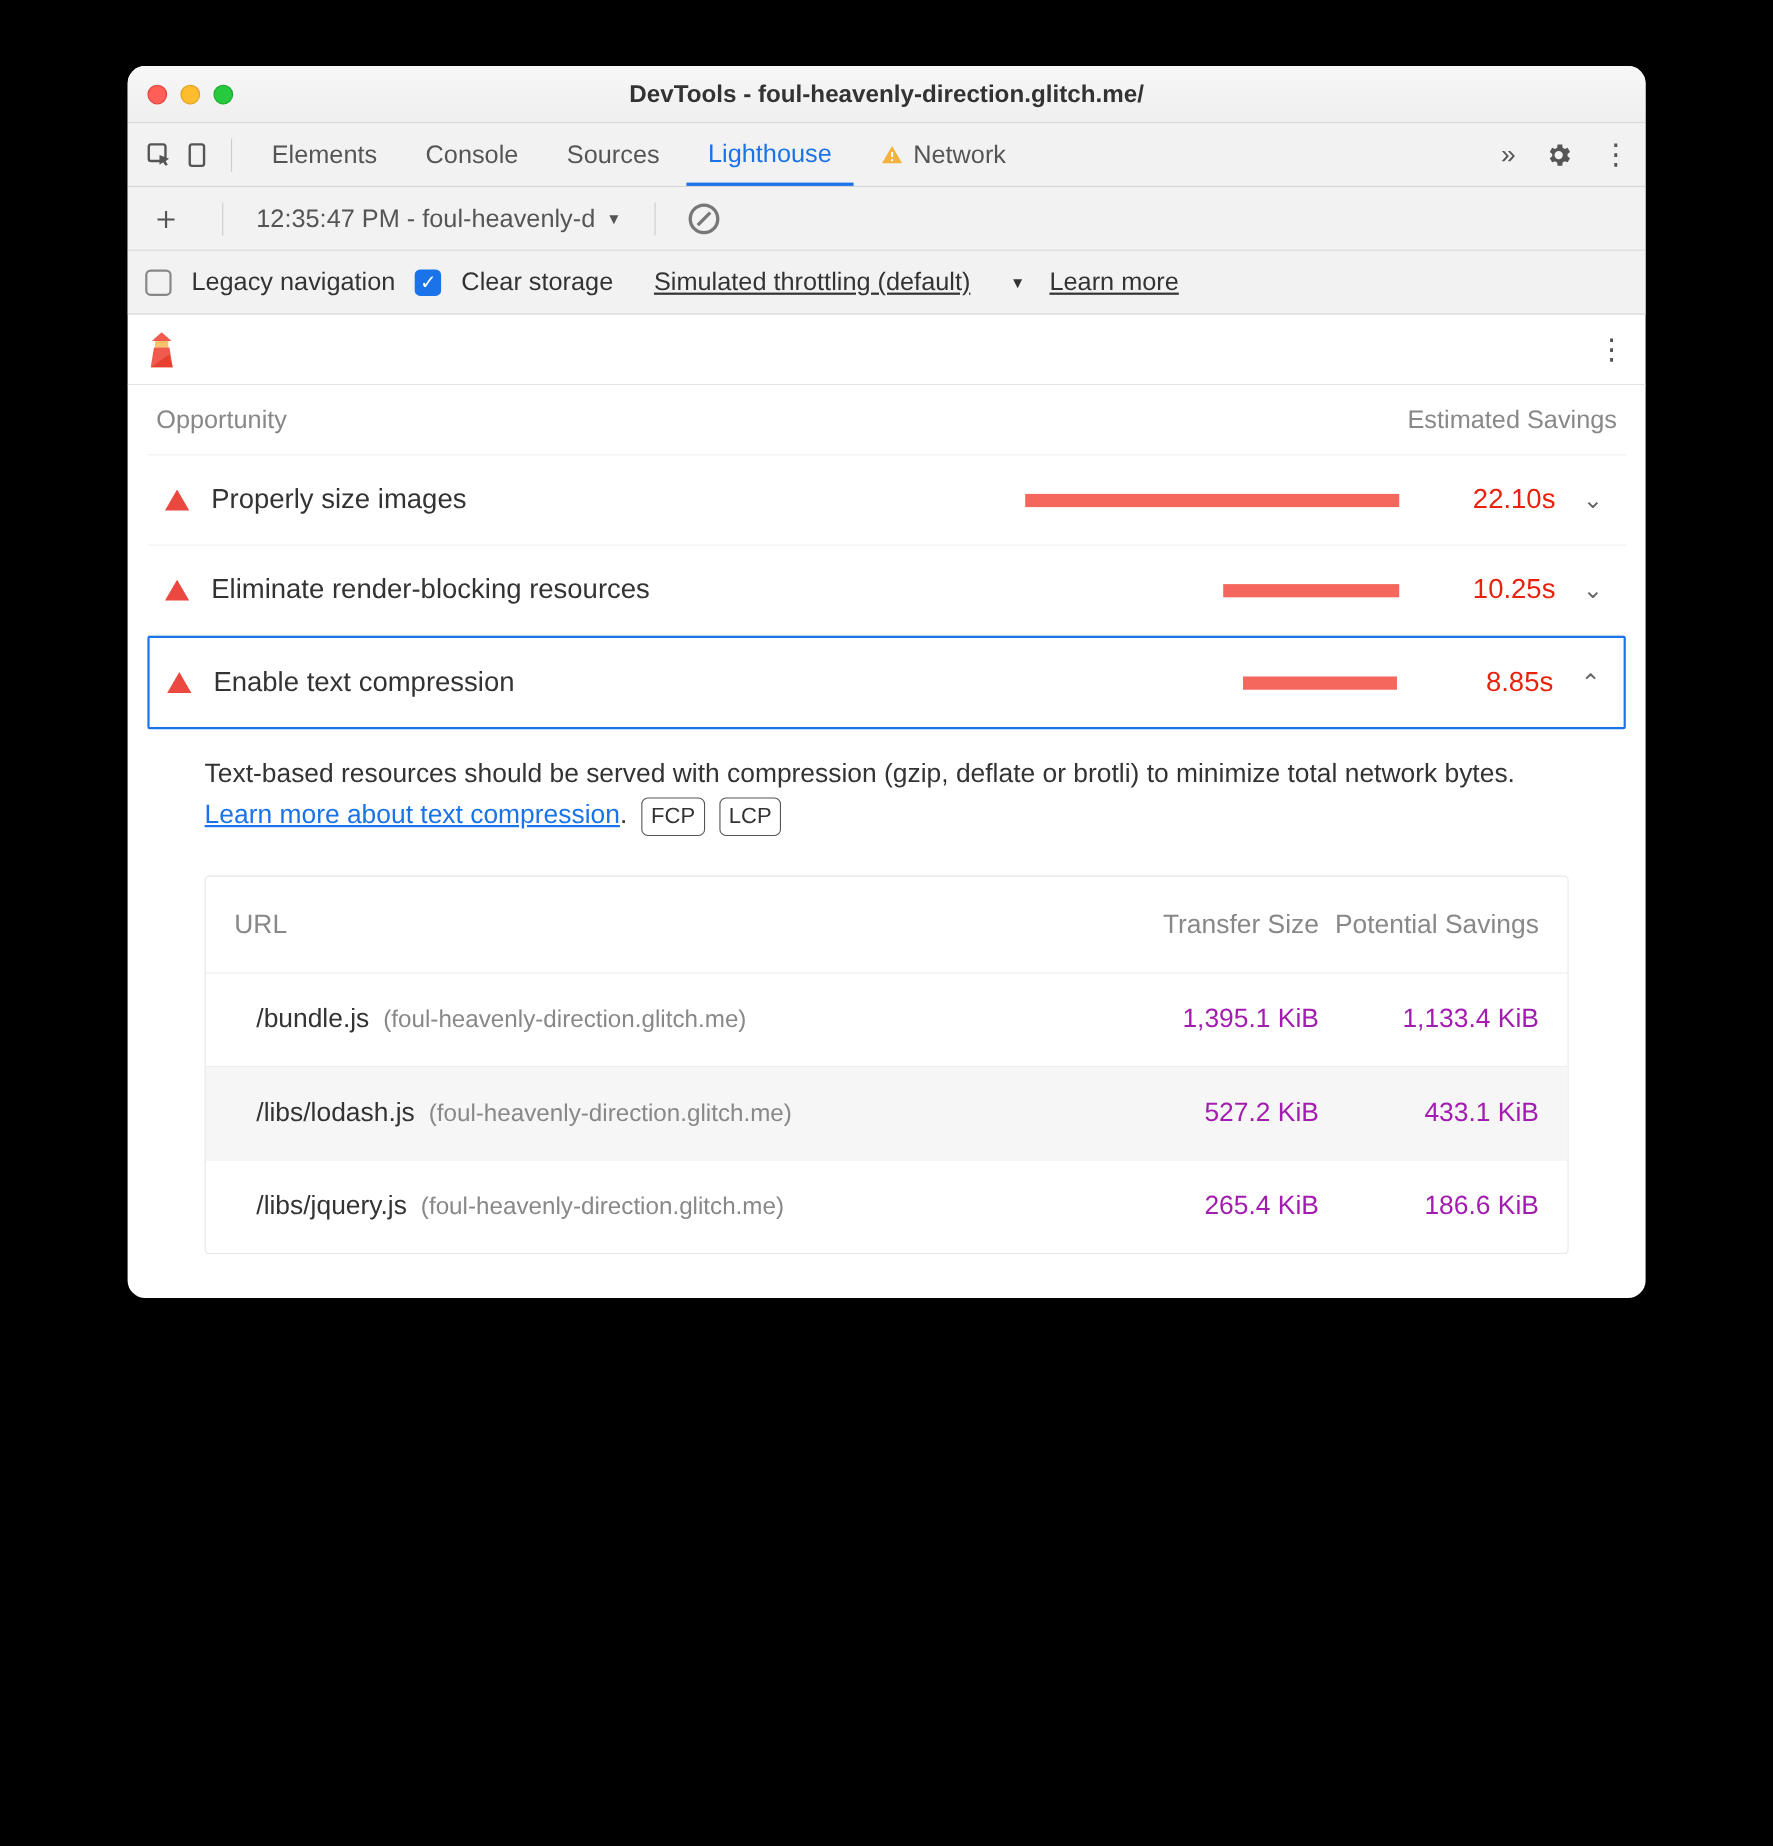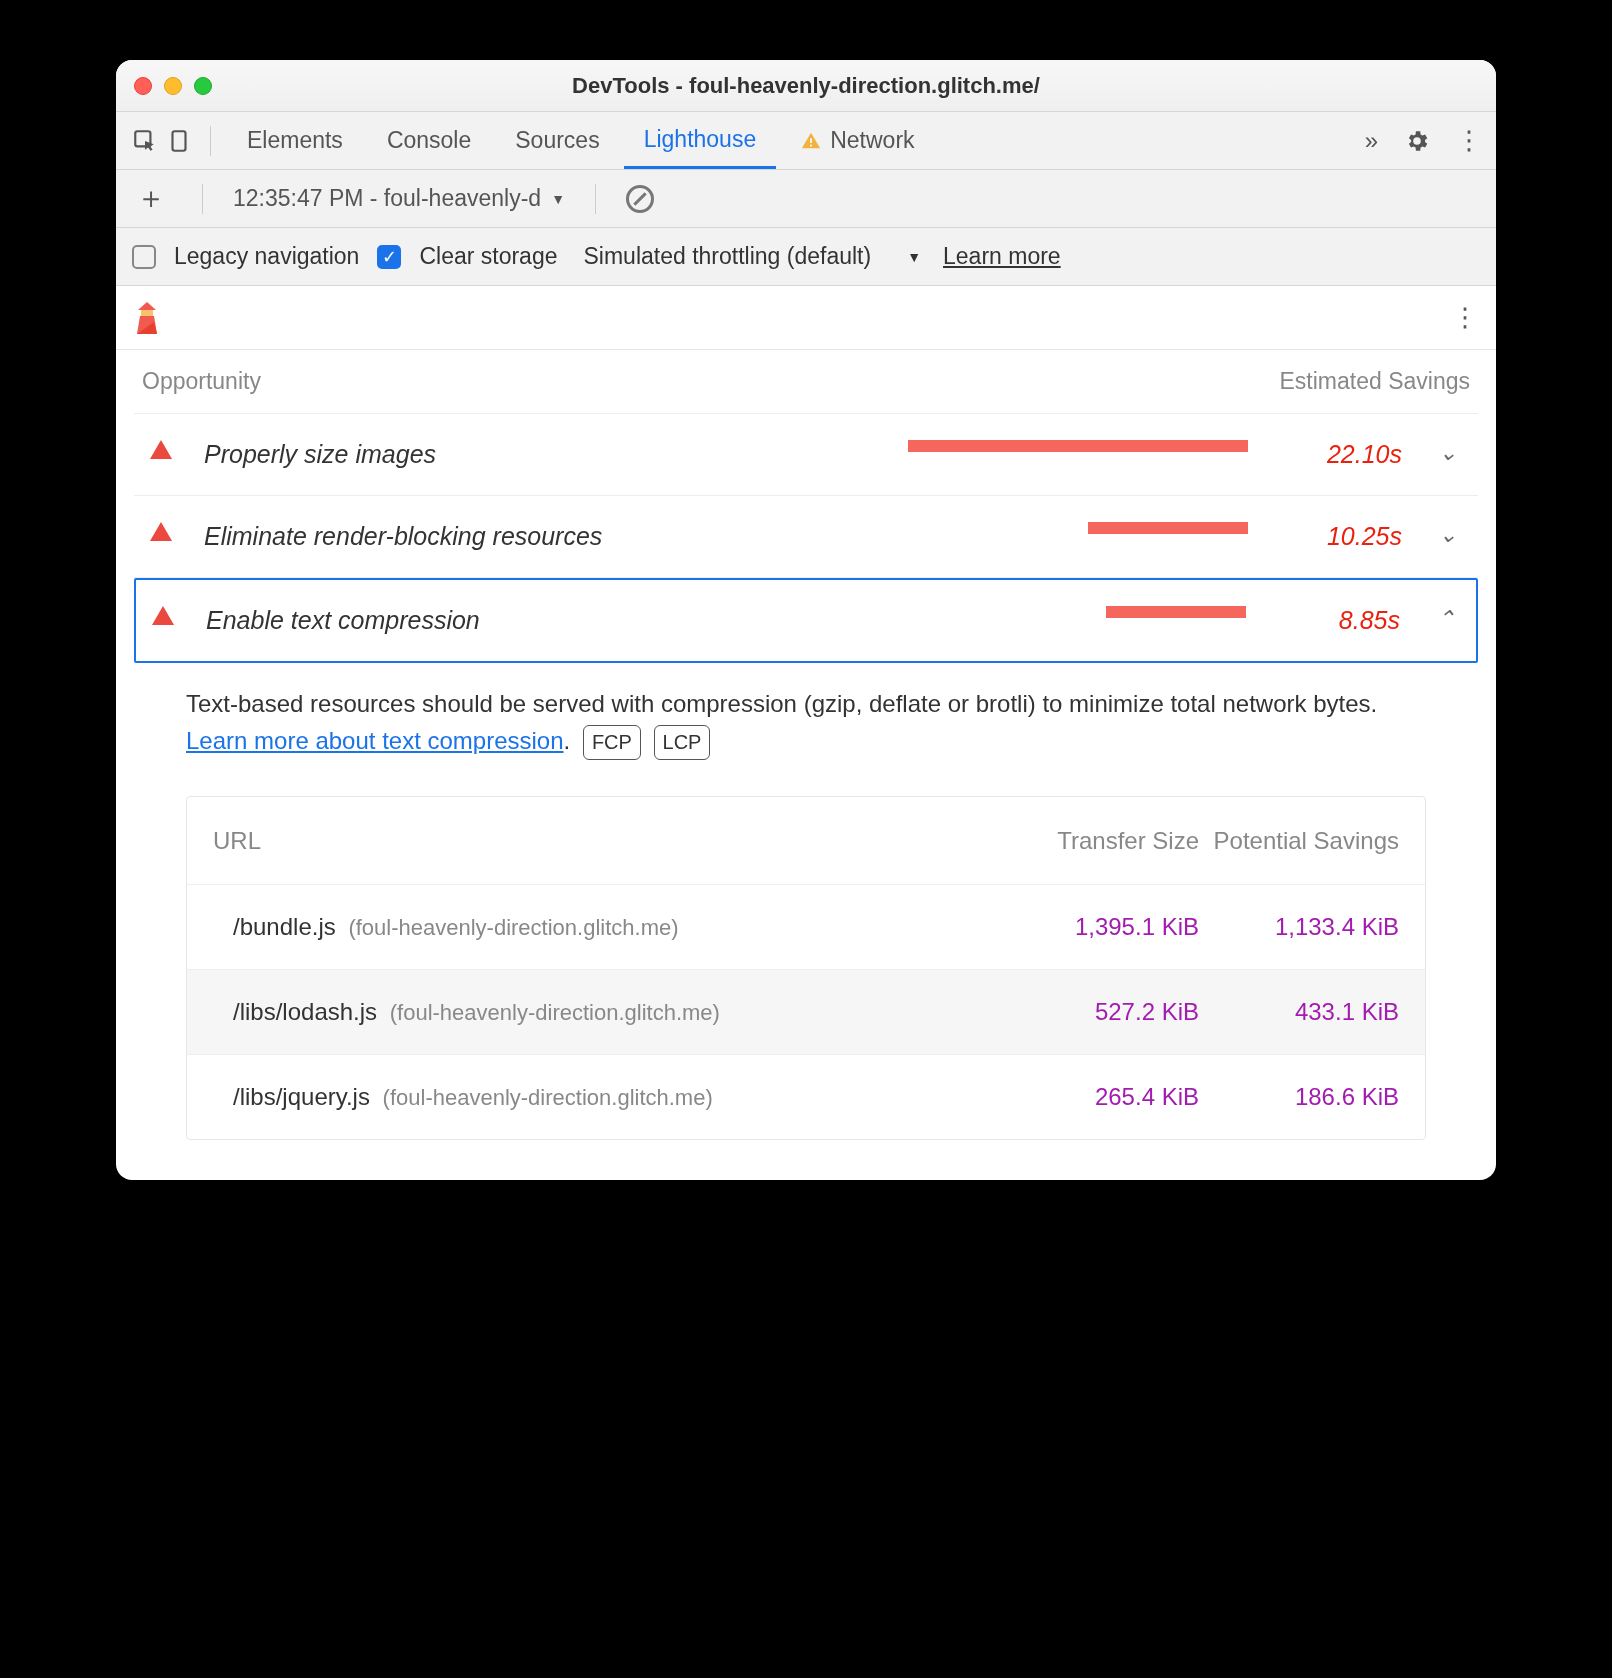--- a/index.html
+++ b/index.html
@@ -63,22 +63,22 @@
   .learn { text-decoration:underline; color:#333; margin-left:4px;}
   .urlbar {
     display:flex; align-items:center; height:64px; padding:0 18px; gap:18px;
     border-bottom:1px solid #e4e4e4; font-size:23px; color:#333;
   }
   .lh-logo { width:26px; height:32px; }
   .kebab { font-size:26px; color:#555; margin-left:auto; letter-spacing:0;}
   .content { padding: 0 18px 40px 18px;}
   .opphdr { display:flex; justify-content:space-between; font-size:23px; color:#888; padding:18px 8px 18px 8px; border-bottom:1px solid #eee;}
   .opprow {
-    display:flex; align-items:flex-start; padding:26px 16px; border-bottom:1px solid #eee;
-    gap:32px; cursor:pointer;font-style:italic;
+    display:flex; align-items:center; padding:26px 16px; border-bottom:1px solid #eee;
+    gap:20px; cursor:pointer;
   }
   .opprow.selected { border:2px solid #1a73e8; border-radius:2px;}
   .tri { width:0;height:0;border-left:11px solid transparent;border-right:11px solid transparent;border-bottom:19px solid #eb483f;}
   .oppname { font-size:25px; color:#333; flex:0 0 auto;}
   .bar-wrap { flex:1; display:flex; justify-content:flex-end; align-items:center; padding-right:12px;}
   .bar { height:12px; background:#f5675d;}
   .savings { font-size:25px; color:#e8220e; width:110px; text-align:right;}
   .chev { color:#666; font-size:22px; width:28px; text-align:center;}
   .desc { font-size:24px; color:#333; line-height:1.55; padding:22px 52px 10px 52px;}
   .desc a { color:#1a73e8; text-decoration:underline;}
@@ -161,21 +161,21 @@
     </div>
     <div class="vsep"></div>
     <div class="clear-icon"></div>
   </div>
 
   <div class="optbar">
     <span class="chk"></span>
     <span>Legacy navigation</span>
     <span class="chk on">✓</span>
     <span>Clear storage</span>
-    <span style="margin-left:8px;">Simulated throttling (default)</span>
+    <span style="margin-left:19px;text-decoration:underline;">Simulated throttling (default)</span>
     <span class="triangle-down" style="margin-left:18px;">▼</span>
     <a class="learn">Learn more</a>
   </div>
 
   <div class="urlbar">
     <svg class="lh-logo" viewBox="0 0 26 32">
       <path d="M13 0 L22 8 H4 Z" fill="#f05a4f"></path>
       <rect x="7" y="8" width="12" height="6" fill="#f7c26b"></rect>
       <path d="M6 14 H20 L23 32 H3 Z" fill="#f05a4f"></path>
       <path d="M3 32 L20 20 L23 32 Z" fill="#e8402f"></path>

